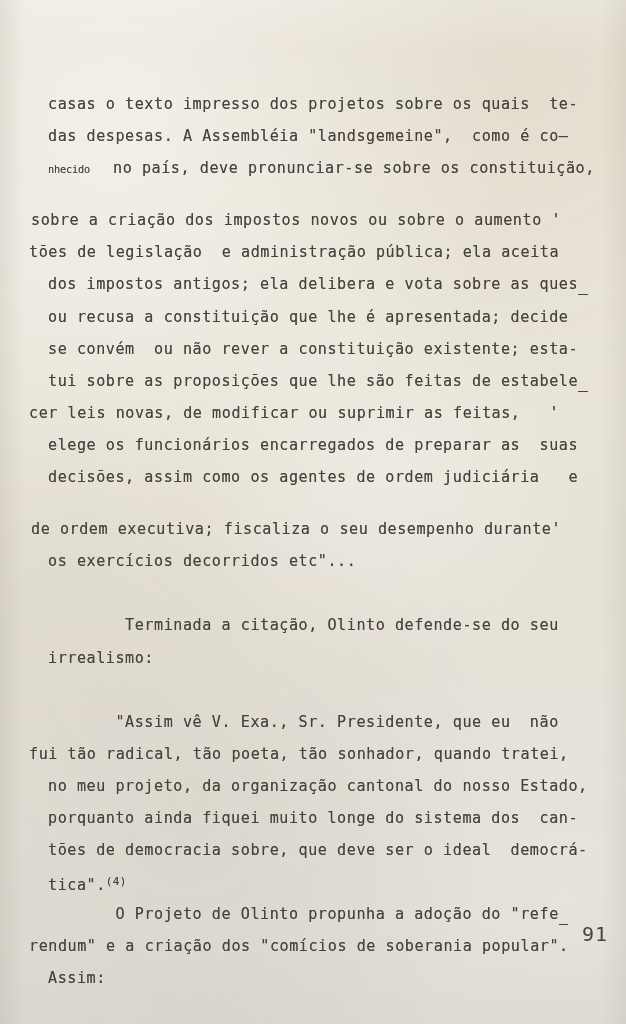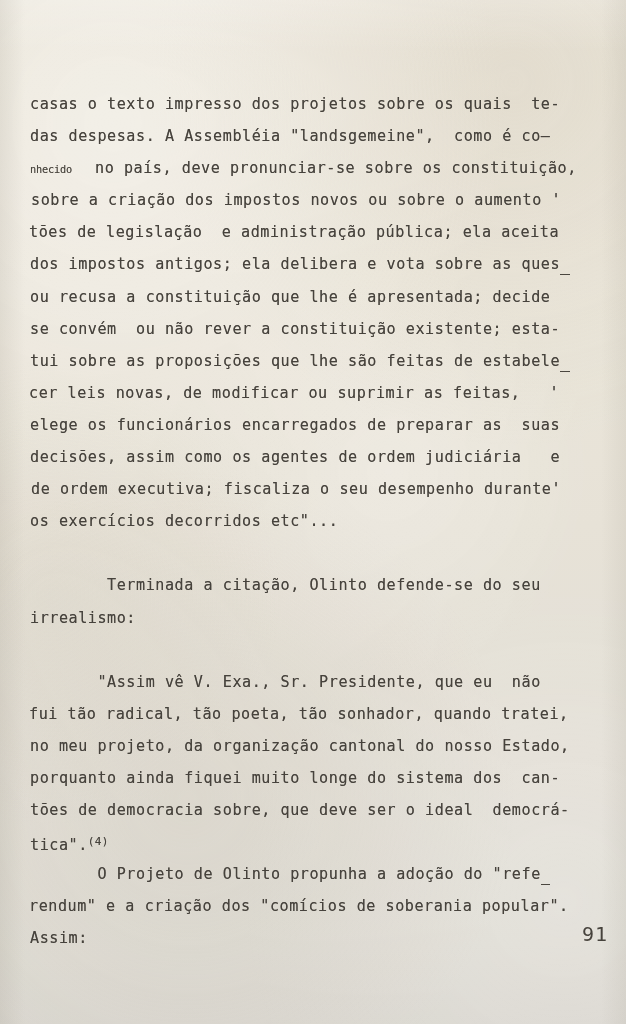--- a/index.html
+++ b/index.html
@@ -91,23 +91,23 @@
   .folio {
     position: absolute;
     right: 18px;
     top: 922px;
     font-size: 20px;
     letter-spacing: 1px;
     color: #46423c;
   }
 
   
-  .d1 { margin-left: 0px; }
+  .d1 { margin-left: 18px; }
   .d2 { margin-left: -1px; }
-  .d3 { margin-left: 1px; }
+  .d3 { margin-left: 1px; margin-top: 20px; }
 </style>
 </head>
 <body>
 
 <div class="page">
 
   <div class="grain"></div>
   <div class="edge-shade"></div>
 
   <div class="text-block">

